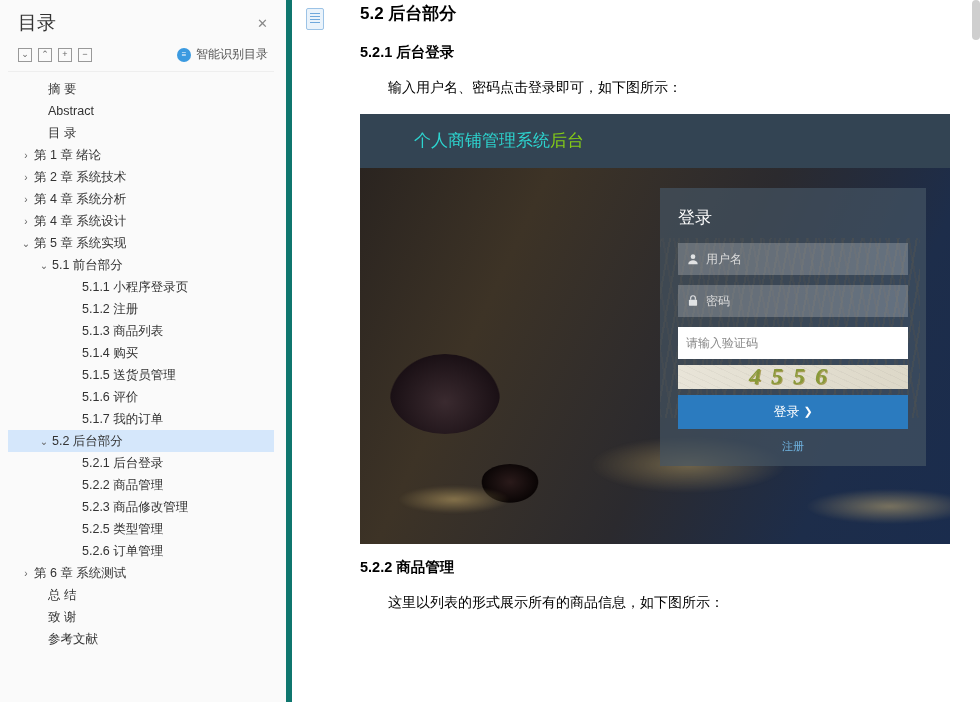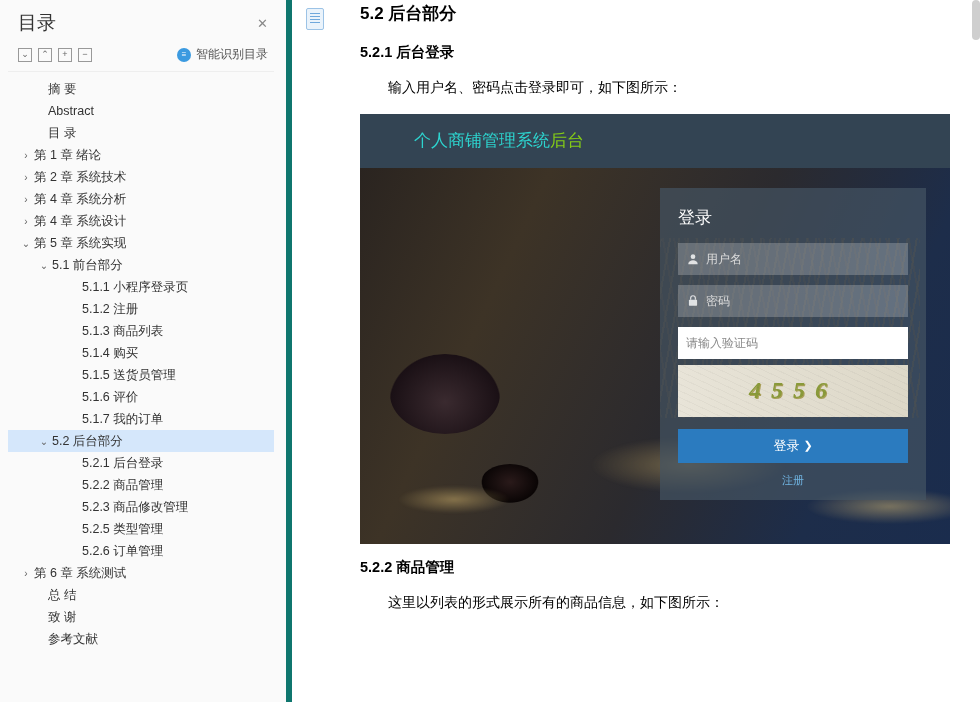--- a/index.html
+++ b/index.html
@@ -53,21 +53,21 @@
   
   .login-panel { position: absolute; top: 74px; right: 24px; width: 266px; background: rgba(70,85,100,.68); padding: 18px 18px 12px 18px; }
   .login-title { color: #fff; font-size: 17px; margin-bottom: 14px; }
   .field { background: rgba(255,255,255,.22); height: 30px; margin-bottom: 10px; display: flex; align-items: center; padding: 16px 8px; }
   .field-icon { width: 14px; height: 14px; margin-right: 6px; opacity: .8; }
   .field input { background: transparent; border: none; outline: none; color: #e8e8e8; font-size: 12px; flex: 1; }
   .field input::placeholder { color: #dcdcdc; }
   .captcha-field { background: #fff; height: 28px; margin-bottom: 6px; display: flex; align-items: center; padding: 16px 8px; }
   .captcha-field input { border: none; outline: none; font-size: 12px; flex: 1; color: #333; }
   .captcha-field input::placeholder { color: #888; }
-  .captcha-img { height: 52px; margin-bottom: 12px; display: flex; align-items: center; justify-content: center; font-family: Georgia, serif; font-size: 24px; letter-spacing: 10px; color: #8a9a3a; background: linear-gradient(90deg,#e8e4d8,#ddd8c8); font-style: italic; font-weight: bold; text-shadow: 1px 1px 0 #aba05a; position: relative; }
+  .captcha-img { height: 24px; margin-bottom: 6px; display: flex; align-items: center; justify-content: center; font-family: Georgia, serif; font-size: 24px; letter-spacing: 10px; color: #8a9a3a; background: linear-gradient(90deg,#e8e4d8,#ddd8c8); font-style: italic; font-weight: bold; text-shadow: 1px 1px 0 #aba05a; position: relative; }
   .captcha-img::after { content:""; position:absolute; inset:0; background: repeating-linear-gradient(25deg, rgba(0,0,0,.03) 0 1px, transparent 1px 6px); }
   .login-btn { background: #2b7bbf; color: #fff; height: 34px; display: flex; align-items: center; justify-content: center; font-size: 13px; gap: 4px; cursor: pointer; }
   .login-btn .arrow { font-size: 11px; }
   .register-link { display: block; text-align: center; margin-top: 10px; color: #6fb3e0; font-size: 11px; text-decoration: none; }
   
   .scrollhint { position: absolute; right: 0; top: 0; width: 8px; height: 40px; background: #cfcfcf; border-radius: 4px; }
 </style>
 </head>
 <body>
 

